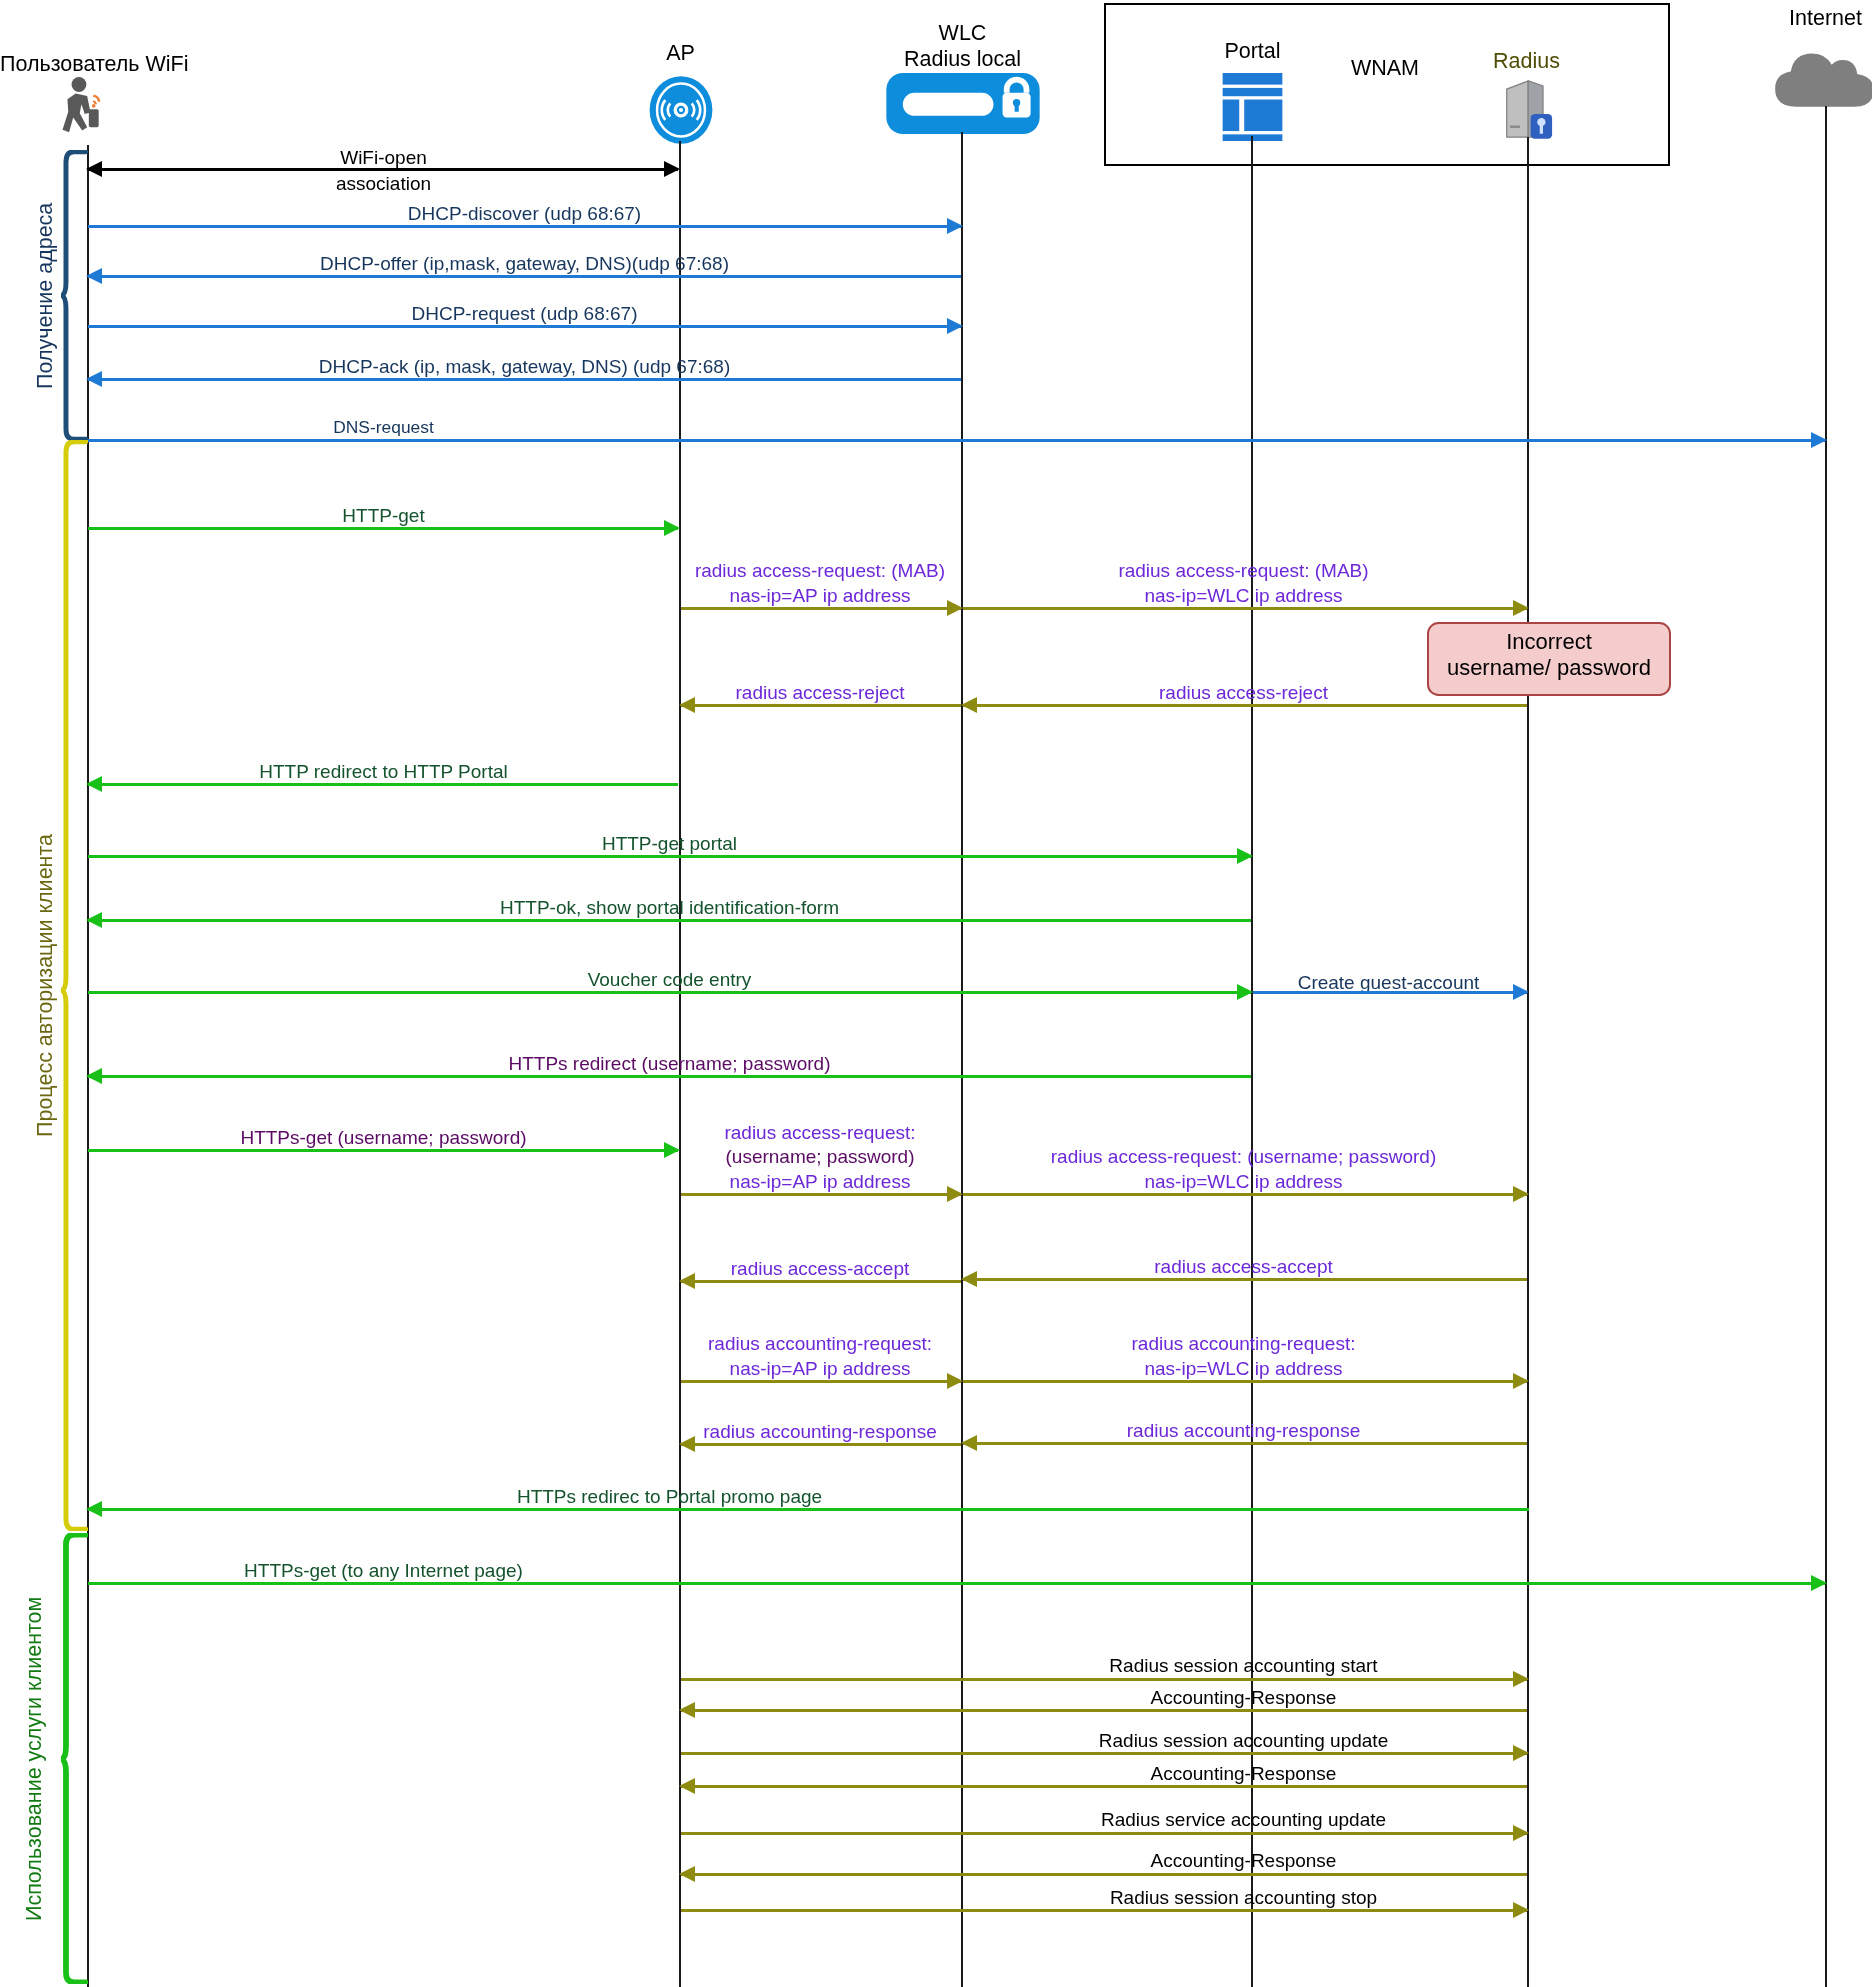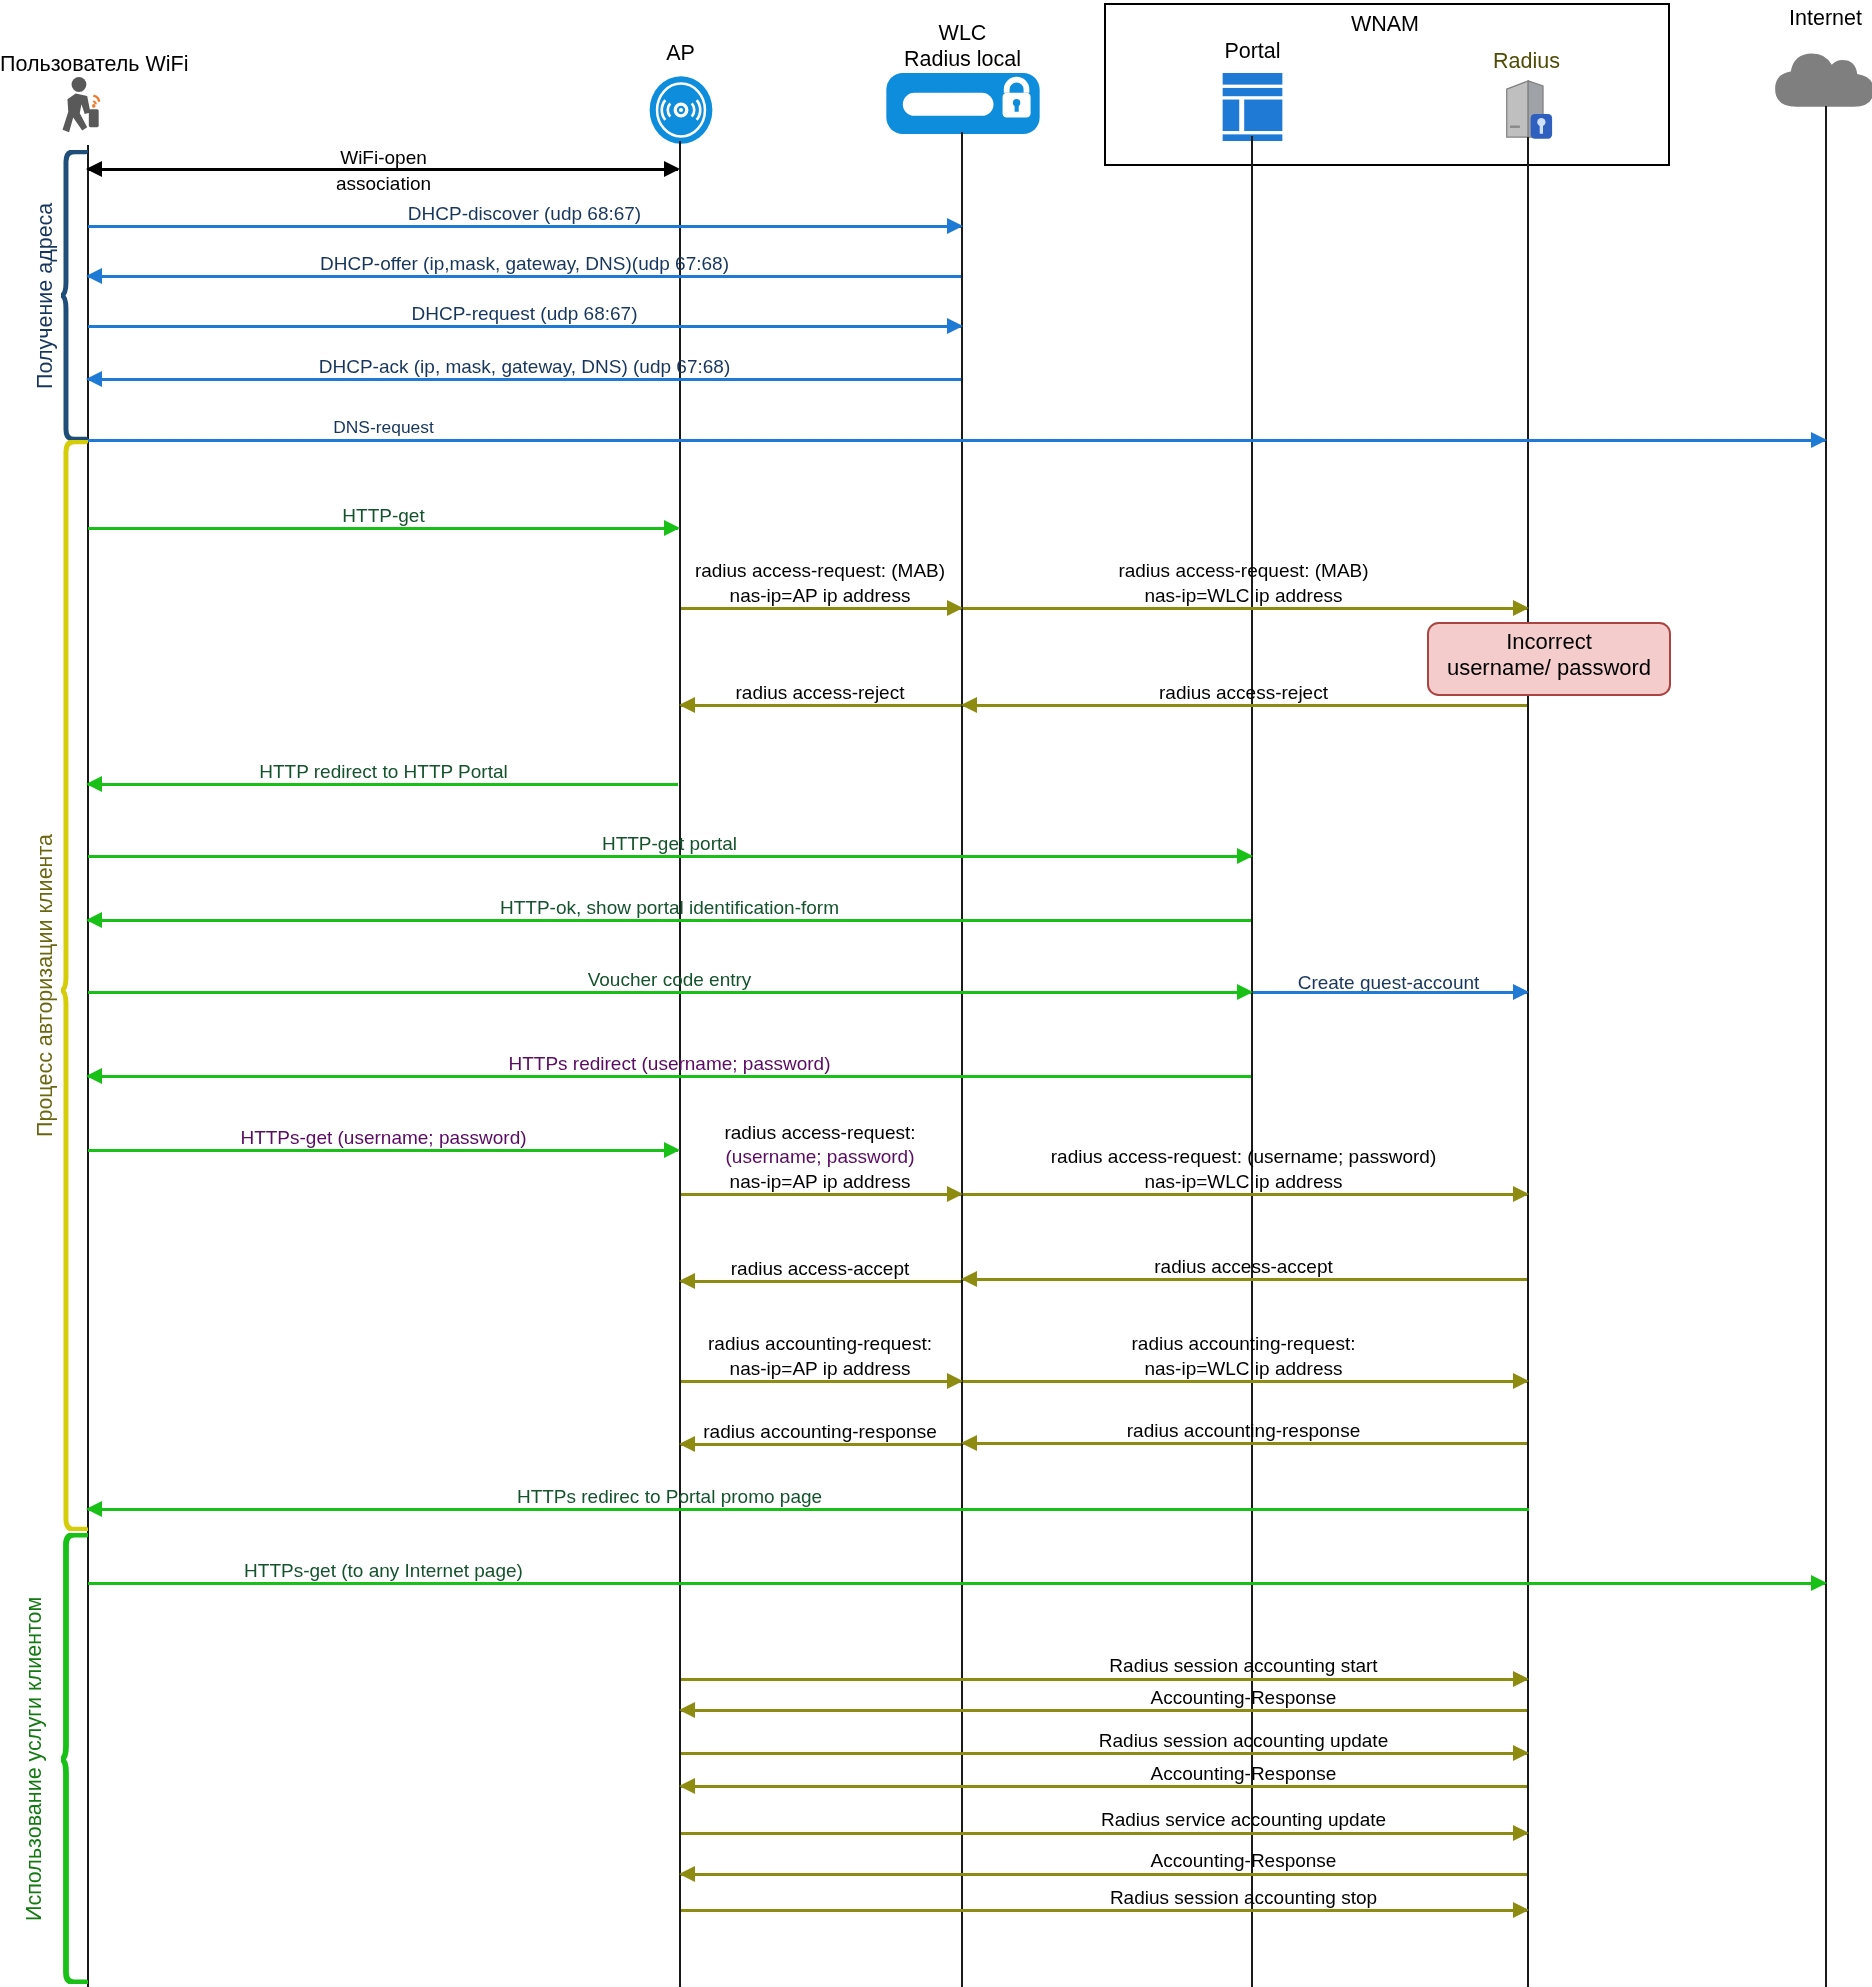--- a/index.html
+++ b/index.html
@@ -8,41 +8,41 @@
 
   
   .lifeline{position:absolute;width:1.7px;background:#1a1a1a;}
 
   
   .actor-label{position:absolute;text-align:center;font-size:21.5px;color:#000;line-height:1.22;white-space:nowrap;}
   .actor-icon{position:absolute;}
 
   
   .group-box{position:absolute;border:2.5px solid #000;background:transparent;}
-  .group-title{position:absolute;font-size:21.5px;text-align:center;color:#000;}
+  .group-title{position:absolute;font-size:21.5px;text-align:center;color:#000;margin-top:44px;}
 
   
   .msg{position:absolute;height:0;}
   .msg .line{position:absolute;left:0;top:0;height:2.5px;width:100%;}
   .msg .head{position:absolute;top:-6.6px;width:0;height:0;border-top:8.3px solid transparent;border-bottom:8.3px solid transparent;}
   .msg .head.right{right:-1.7px;border-left:16.5px solid currentColor;}
   .msg .head.left{left:-1.7px;border-right:16.5px solid currentColor;}
 
   .lbl{position:absolute;font-size:19px;line-height:1.32;text-align:center;white-space:nowrap;}
 
   
   .c-black{color:#000;}      .c-black .line{background:#000;}
   .c-blue{color:#1f7ad6;}    .c-blue .line{background:#1f7ad6;}
   .c-green{color:#18c018;}   .c-green .line{background:#18c018;}
   .c-olive{color:#8e8c10;}   .c-olive .line{background:#8e8c10;}
 
   .t-black{color:#000;}
   .t-blue{color:#17365d;}
   .t-green{color:#14532d;}
-  .t-olive{color:#000000;text-align:center;}
+  .t-olive{color:#6d28d9;text-align:center;}
   .t-purple{color:#5b0b63;}
 
   
   .note{position:absolute;background:#f4cccc;border:2.5px solid #a94442;border-radius:11.6px;
         display:flex;flex-direction:column;align-items:center;justify-content:flex-start;
         font-size:22px;color:#000;text-align:center;padding:5px 8.3px;box-sizing:border-box;}
 
   
   .bracket{position:absolute;}
   .bracket svg{display:block;}

